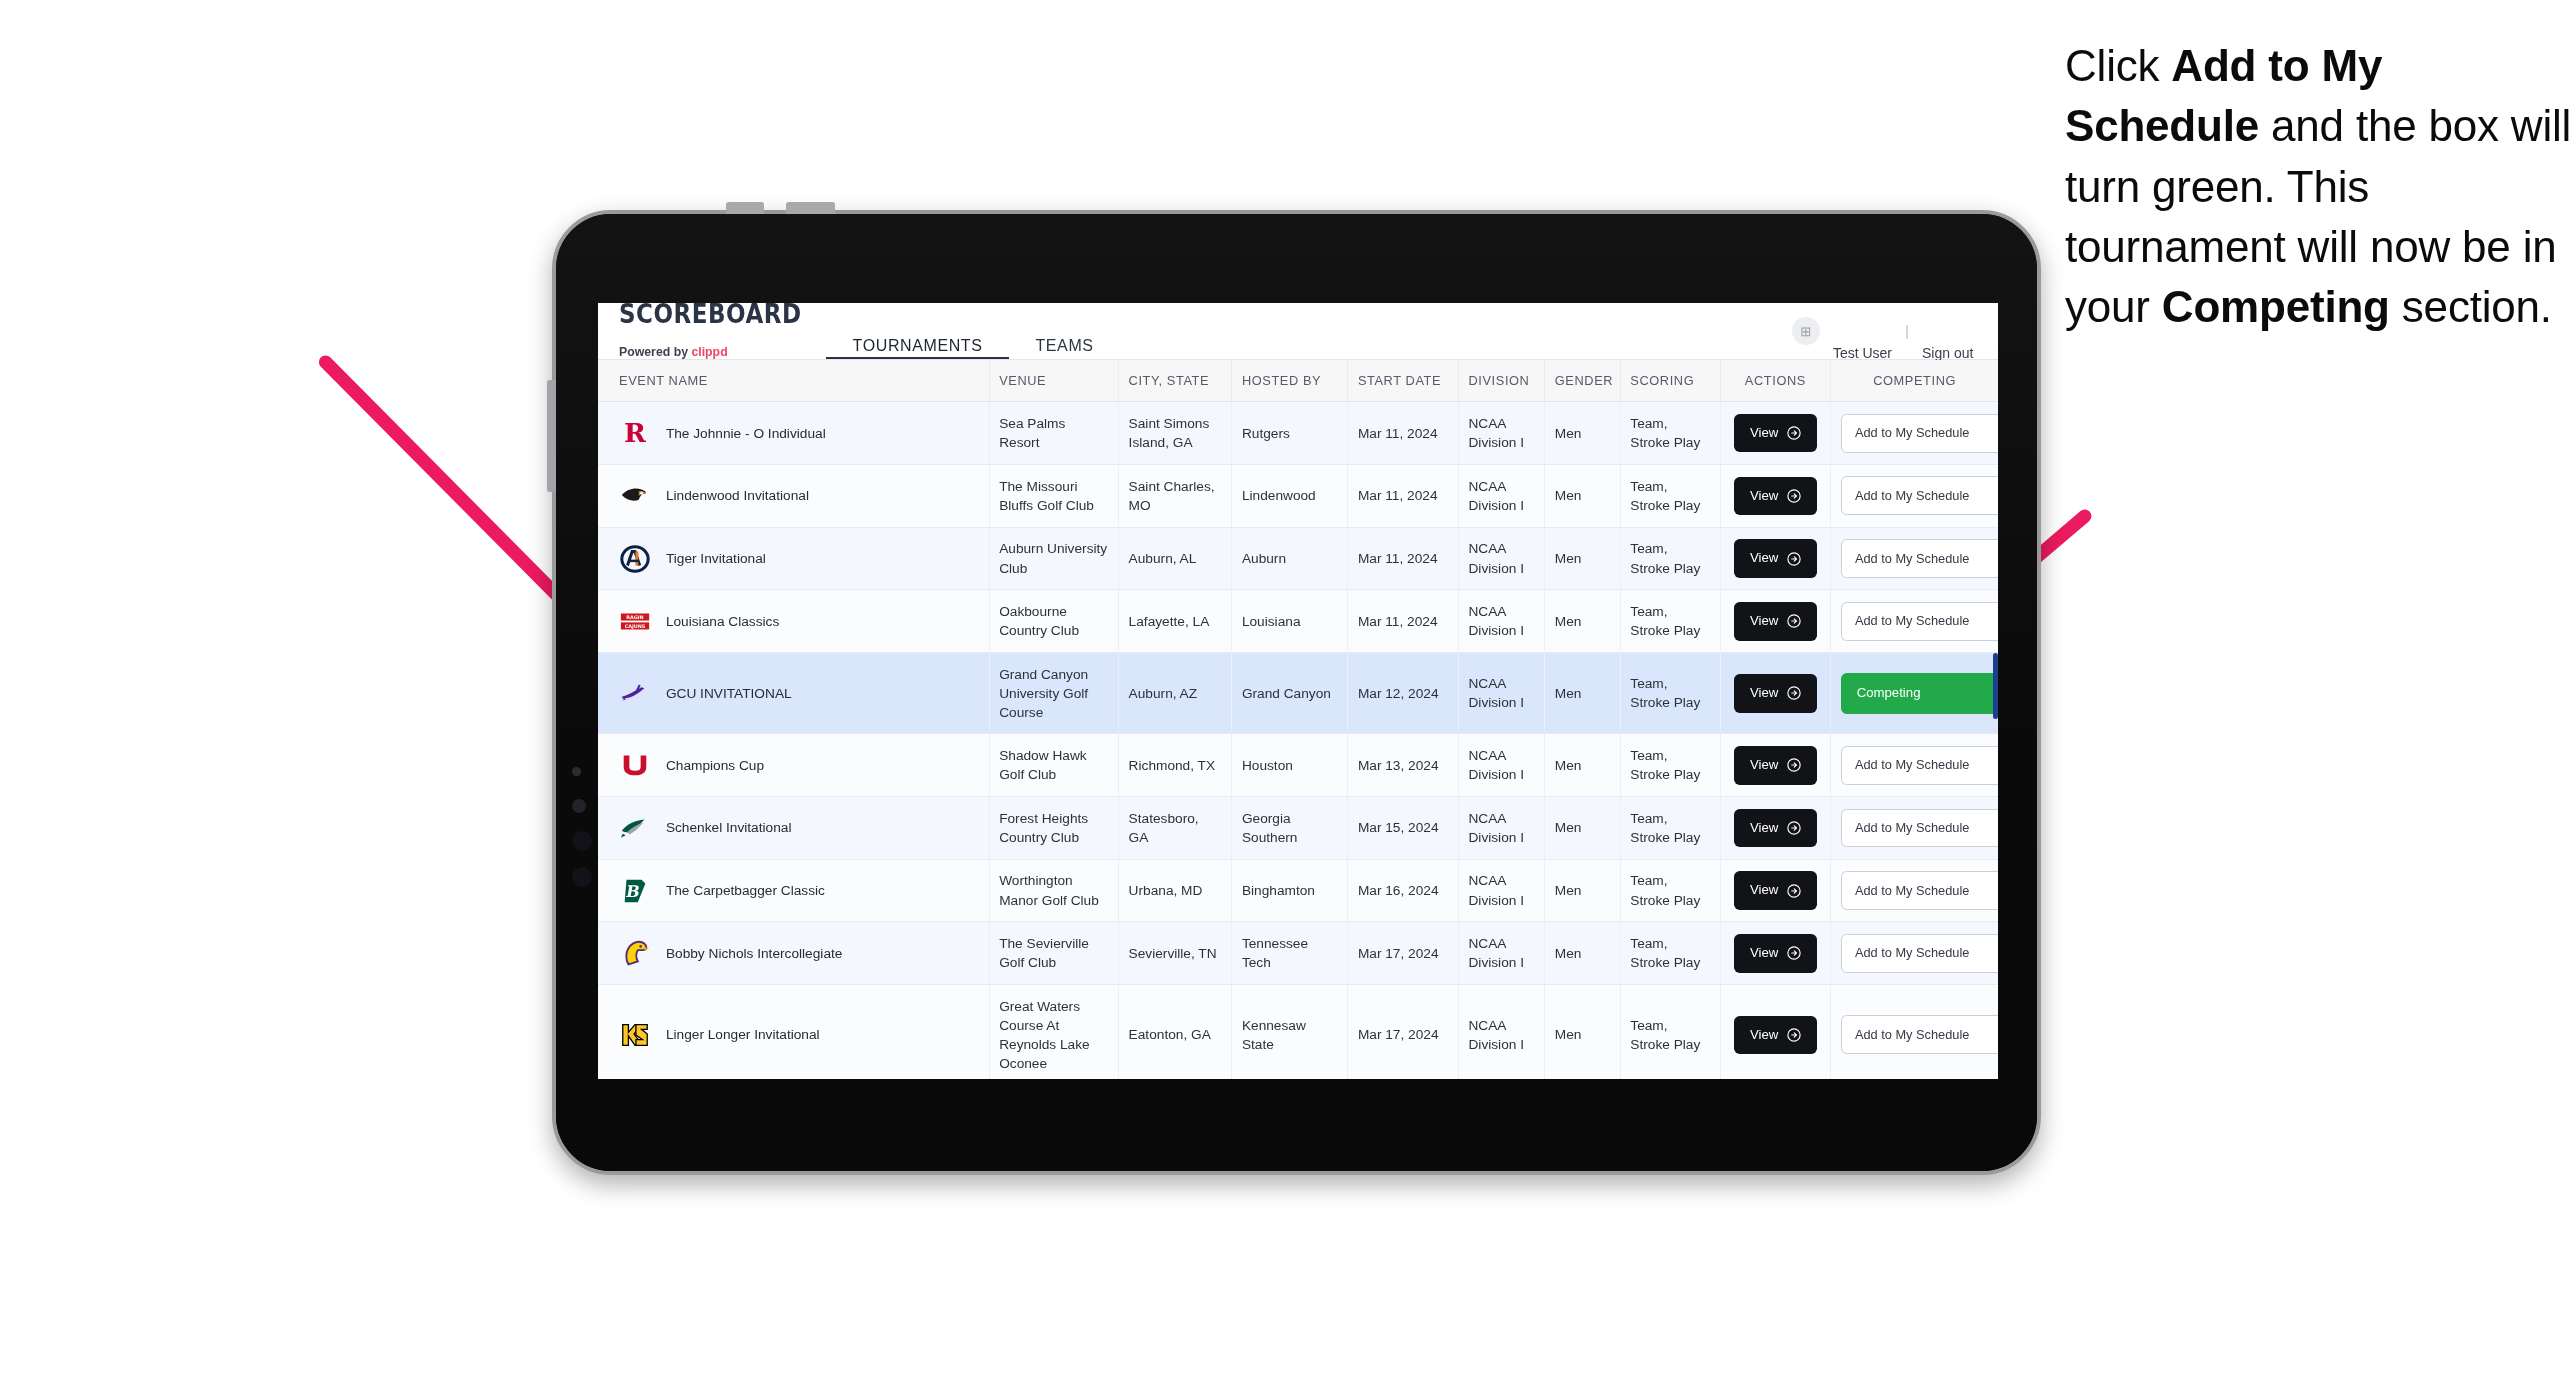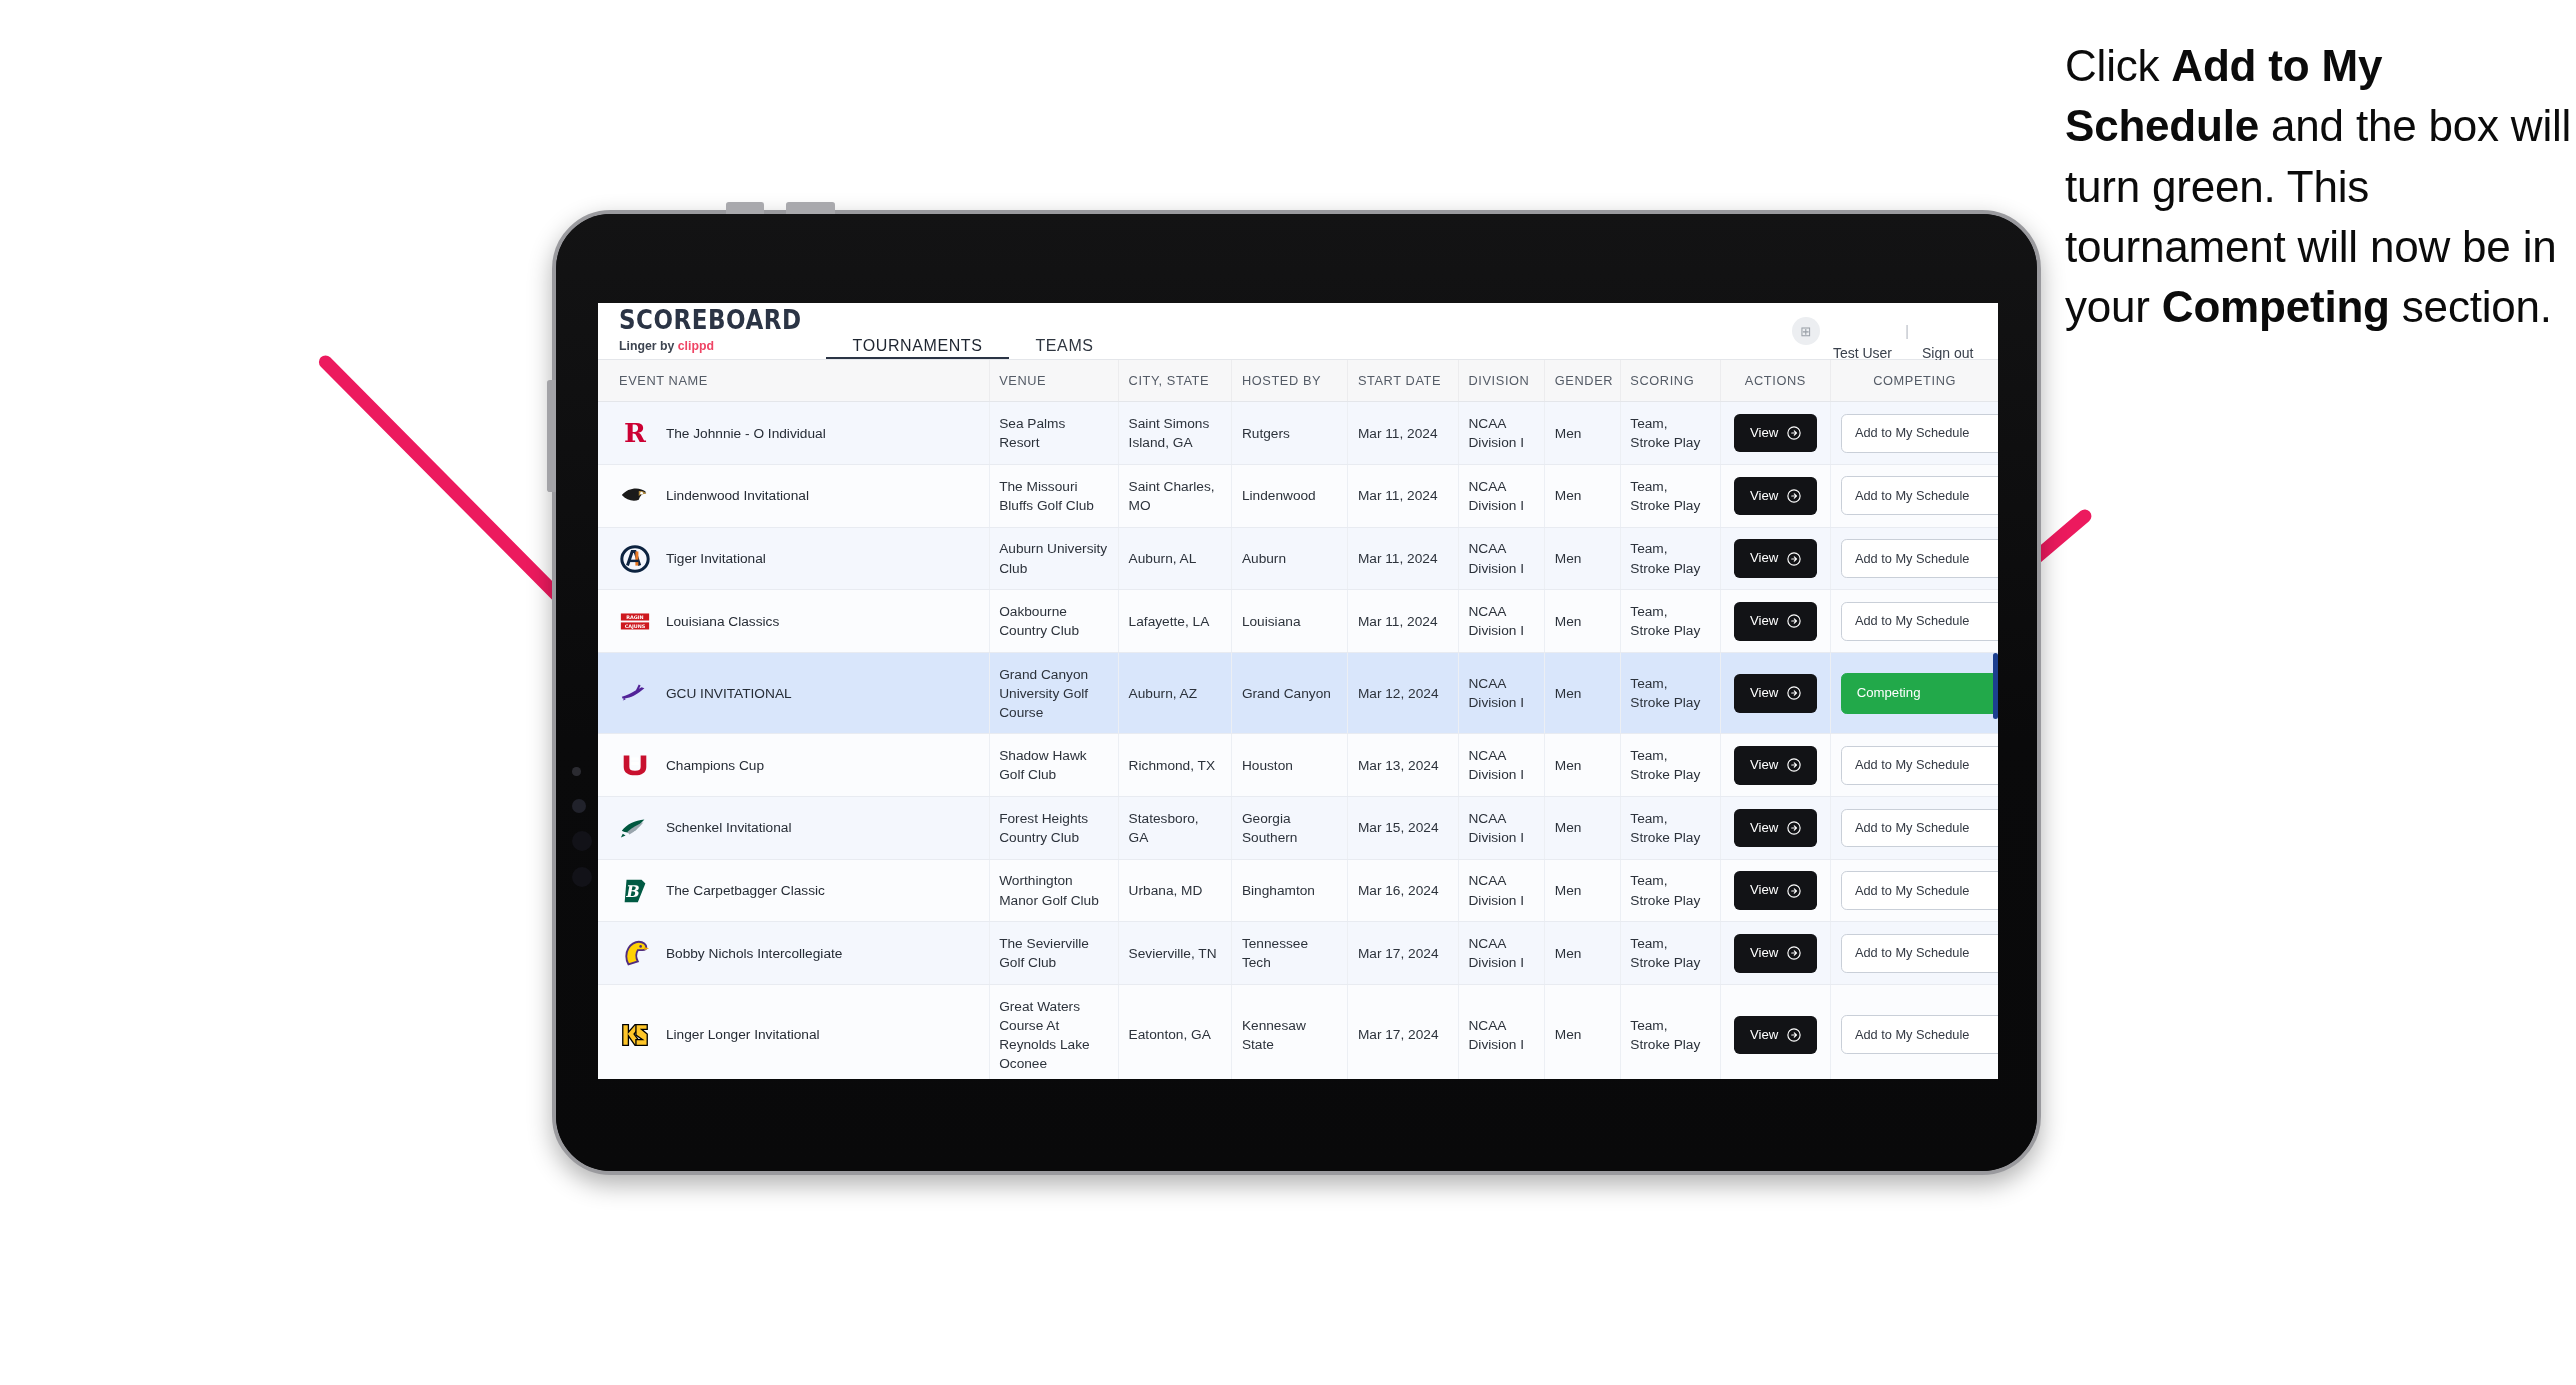--- a/index.html
+++ b/index.html
@@ -56,21 +56,21 @@
   .screen {
     position: absolute; left: 42px; top: 89px;
     width: 1400px; height: 776px;
     background: #ffffff; overflow: hidden;
   }
 
   .appbar {
     height: 57px; background: #ffffff; display: flex; align-items: stretch;
     border-bottom: 0.9px solid #e4e6ea; position: relative;
   }
-  .brand { display:flex; flex-direction:column; justify-content:center; padding: 0 24.6px 0 21px; }
+  .brand { display:flex; flex-direction:column; justify-content:space-between; padding: 0 24.6px 0 21px; }
   .brand-title {
     font-family: "DejaVu Sans", sans-serif;
     font-weight: 700; font-size: 23px; letter-spacing: 0.5px;
     color: #2b3445; line-height: 1;
     transform: scaleY(1.12); transform-origin: left center;
   }
   .brand-sub { font-size: 12.3px; color: #3d4450; margin-top: 6.6px; font-weight:600; }
   .brand-sub .clippd { color: #ef4565; font-weight: 800; }
 
   .navtabs { display:flex; align-items: stretch; margin-top: 32px; }
@@ -176,21 +176,21 @@
       <div class="bezel-dot dot1"></div>
       <div class="bezel-dot dot2"></div>
       <div class="bezel-dot dot3"></div>
       <div class="bezel-dot dot4"></div>
 
       <div class="screen">
 
         <div class="appbar">
           <div class="brand">
             <div class="brand-title">SCOREBOARD</div>
-            <div class="brand-sub"><span>Linger by </span><span class="clippd">clippd</span></div>
+            <div class="brand-sub"><span>Powered by </span><span class="clippd">clippd</span></div>
           </div>
           <div class="navtabs">
             <div class="navtab active">TOURNAMENTS</div>
             <div class="navtab">TEAMS</div>
           </div>
           <div class="appbar-right">
             <div class="avatar">⊞</div>
             <span class="link">Test User</span>
             <span class="divider-v">|</span>
             <span class="link">Sign out</span>

